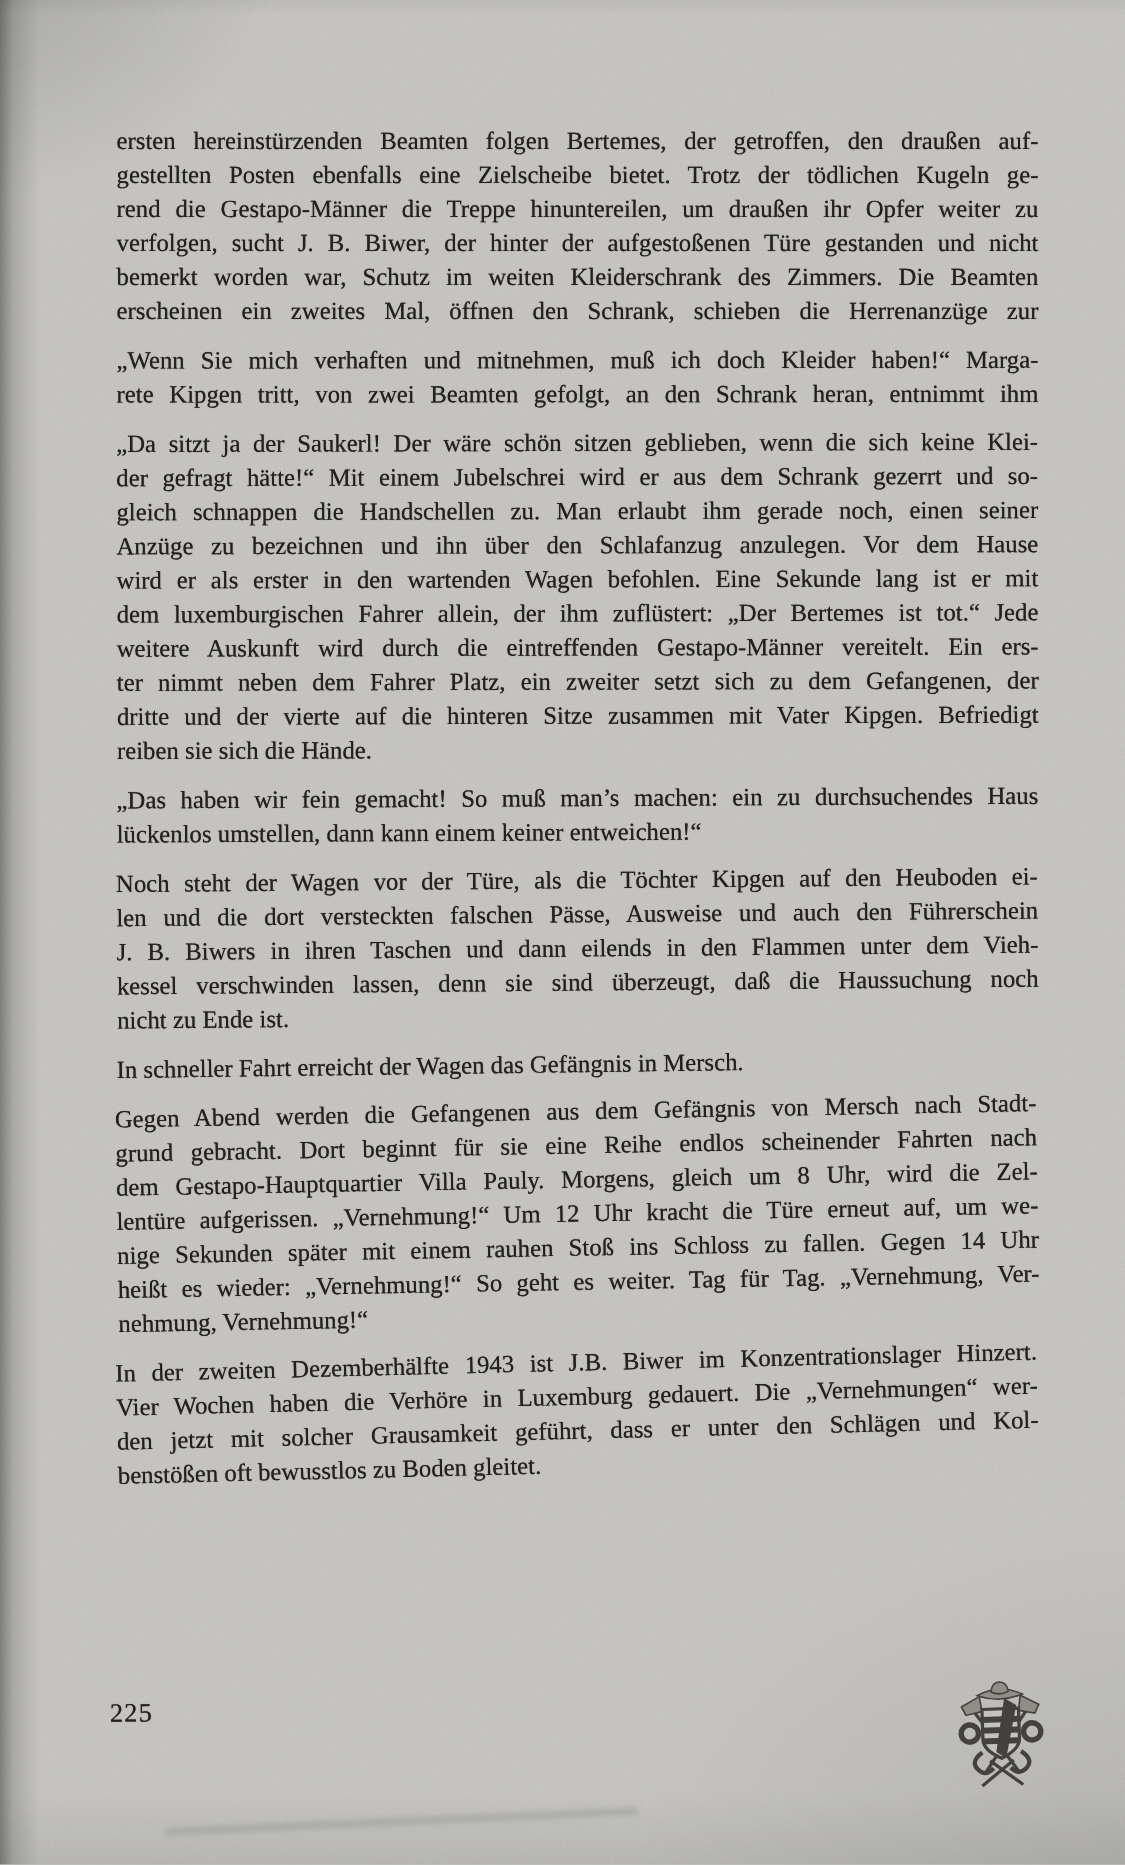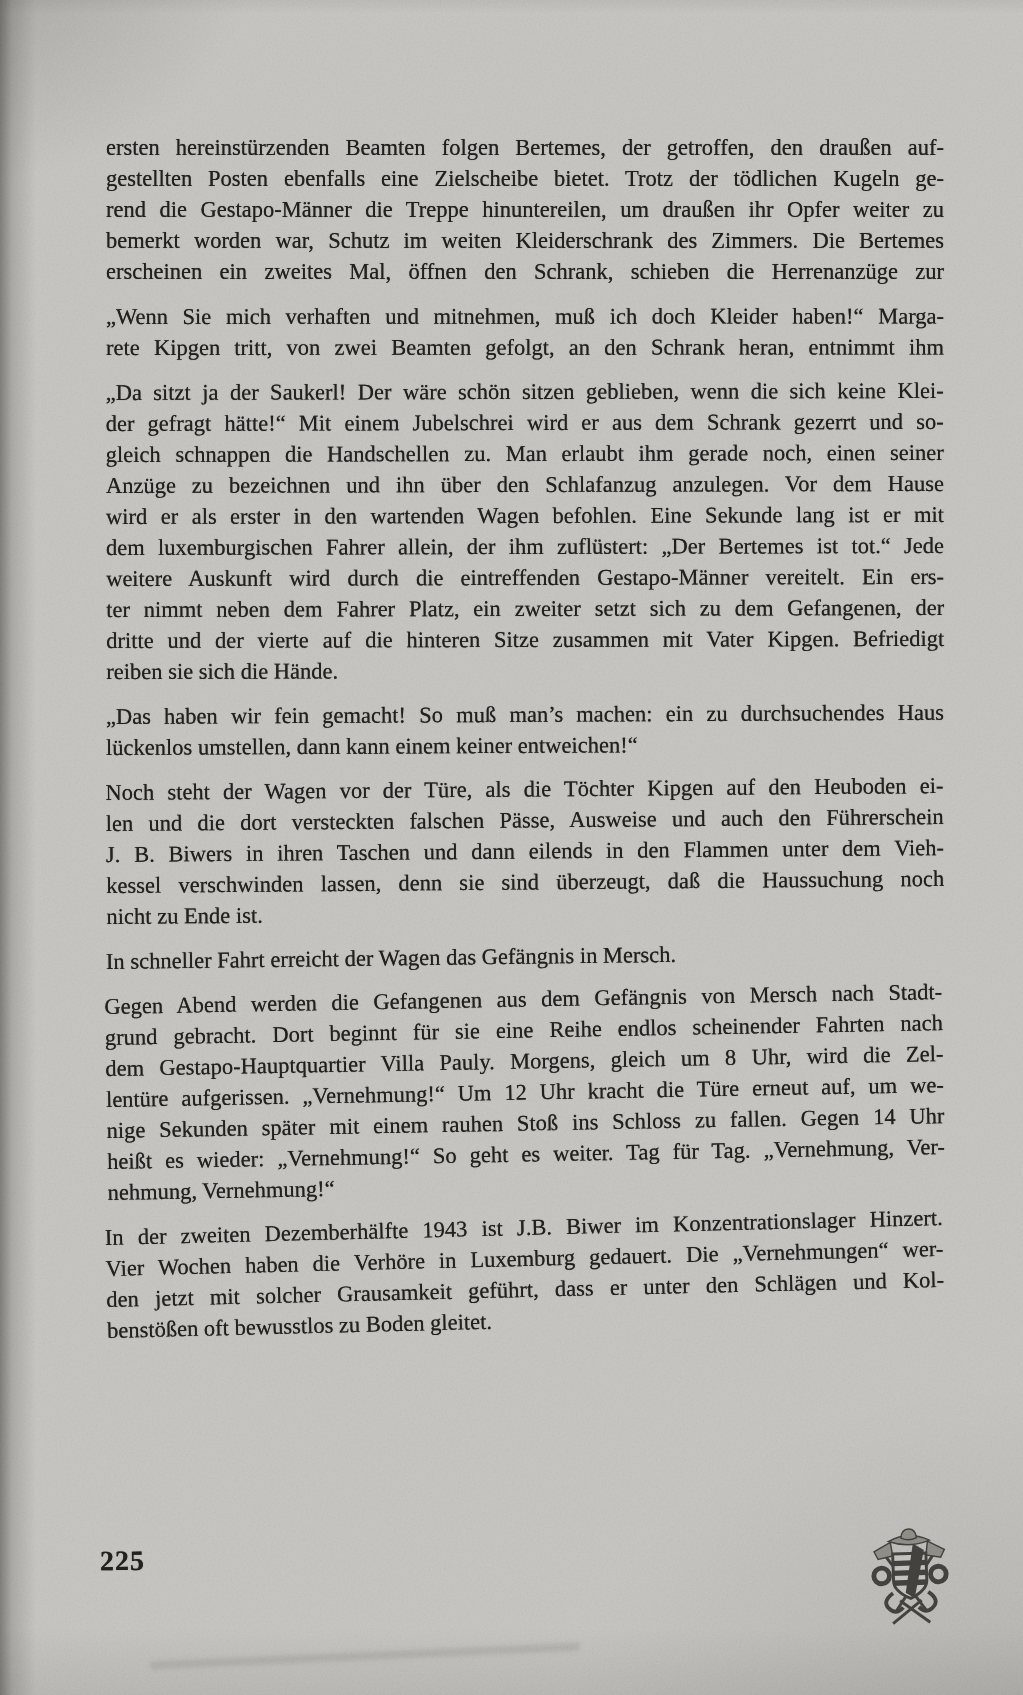--- a/index.html
+++ b/index.html
@@ -40,49 +40,49 @@
     -moz-text-align-last:justify;
     text-align-last:justify;
     white-space:normal;
   }
   .line.last{
     -moz-text-align-last:left;
     text-align-last:left;
   }
   .page-number{
     position:absolute;left:100px;top:1545px;
-    color:var(--ink);font-size:28px;letter-spacing:1px;
+    color:var(--ink);font-size:24px;letter-spacing:1px;
     text-shadow:0 0 .7px rgba(28,26,24,.8);
     transform:rotate(-0.4deg);
-    font-weight:bold;
   }
   .crest{
     position:absolute;left:866px;top:1524px;width:88px;height:102px;
     transform:rotate(-2deg);
     opacity:.92;
   }
   .streak{
     position:absolute;left:150px;top:1650px;width:430px;height:12px;
     background:linear-gradient(to bottom, rgba(90,90,88,0), rgba(90,90,88,.22), rgba(90,90,88,0));
     transform:rotate(-2.5deg);
     filter:blur(2px);
     pointer-events:none;
   }
 </style>
 </head>
 <body>
 
 <div class="page">
 
   <main class="text-block">
-      <div class="para" style="transform: rotate(0deg); margin-top: 20px;">
+      <div class="para" style="transform: rotate(0deg);">
         <div class="line">ersten hereinstürzenden Beamten folgen Bertemes, der getroffen, den draußen auf-</div>
         <div class="line">gestellten Posten ebenfalls eine Zielscheibe bietet. Trotz der tödlichen Kugeln ge-</div>
         <div class="line">rend die Gestapo-Männer die Treppe hinuntereilen, um draußen ihr Opfer weiter zu</div>
-        <div class="line">bemerkt worden war, Schutz im weiten Kleiderschrank des Zimmers. Die Bertemes</div>
+        <div class="line">verfolgen, sucht J. B. Biwer, der hinter der aufgestoßenen Türe gestanden und nicht</div>
+        <div class="line">bemerkt worden war, Schutz im weiten Kleiderschrank des Zimmers. Die Beamten</div>
         <div class="line">erscheinen ein zweites Mal, öffnen den Schrank, schieben die Herrenanzüge zur</div>
       </div>
       <div class="para" style="transform: rotate(-0.04deg);">
         <div class="line">„Wenn Sie mich verhaften und mitnehmen, muß ich doch Kleider haben!“ Marga-</div>
         <div class="line">rete Kipgen tritt, von zwei Beamten gefolgt, an den Schrank heran, entnimmt ihm</div>
       </div>
       <div class="para" style="transform: rotate(-0.14deg);">
         <div class="line">„Da sitzt ja der Saukerl! Der wäre schön sitzen geblieben, wenn die sich keine Klei-</div>
         <div class="line">der gefragt hätte!“ Mit einem Jubelschrei wird er aus dem Schrank gezerrt und so-</div>
         <div class="line">gleich schnappen die Handschellen zu. Man erlaubt ihm gerade noch, einen seiner</div>

